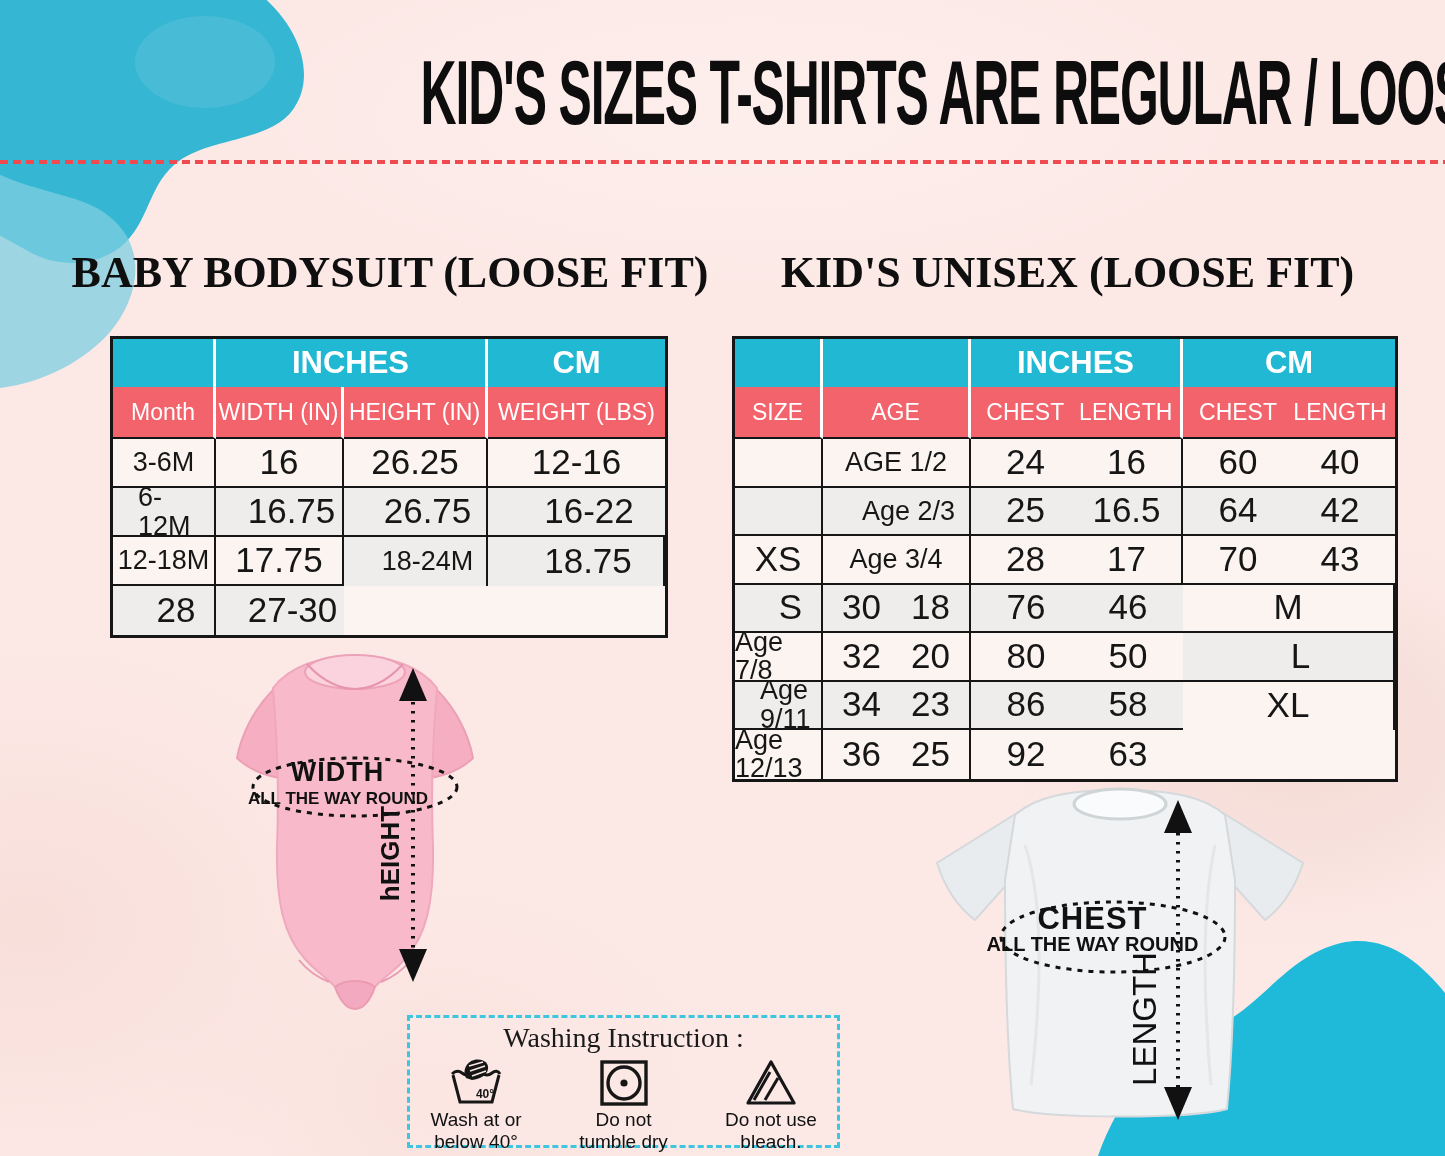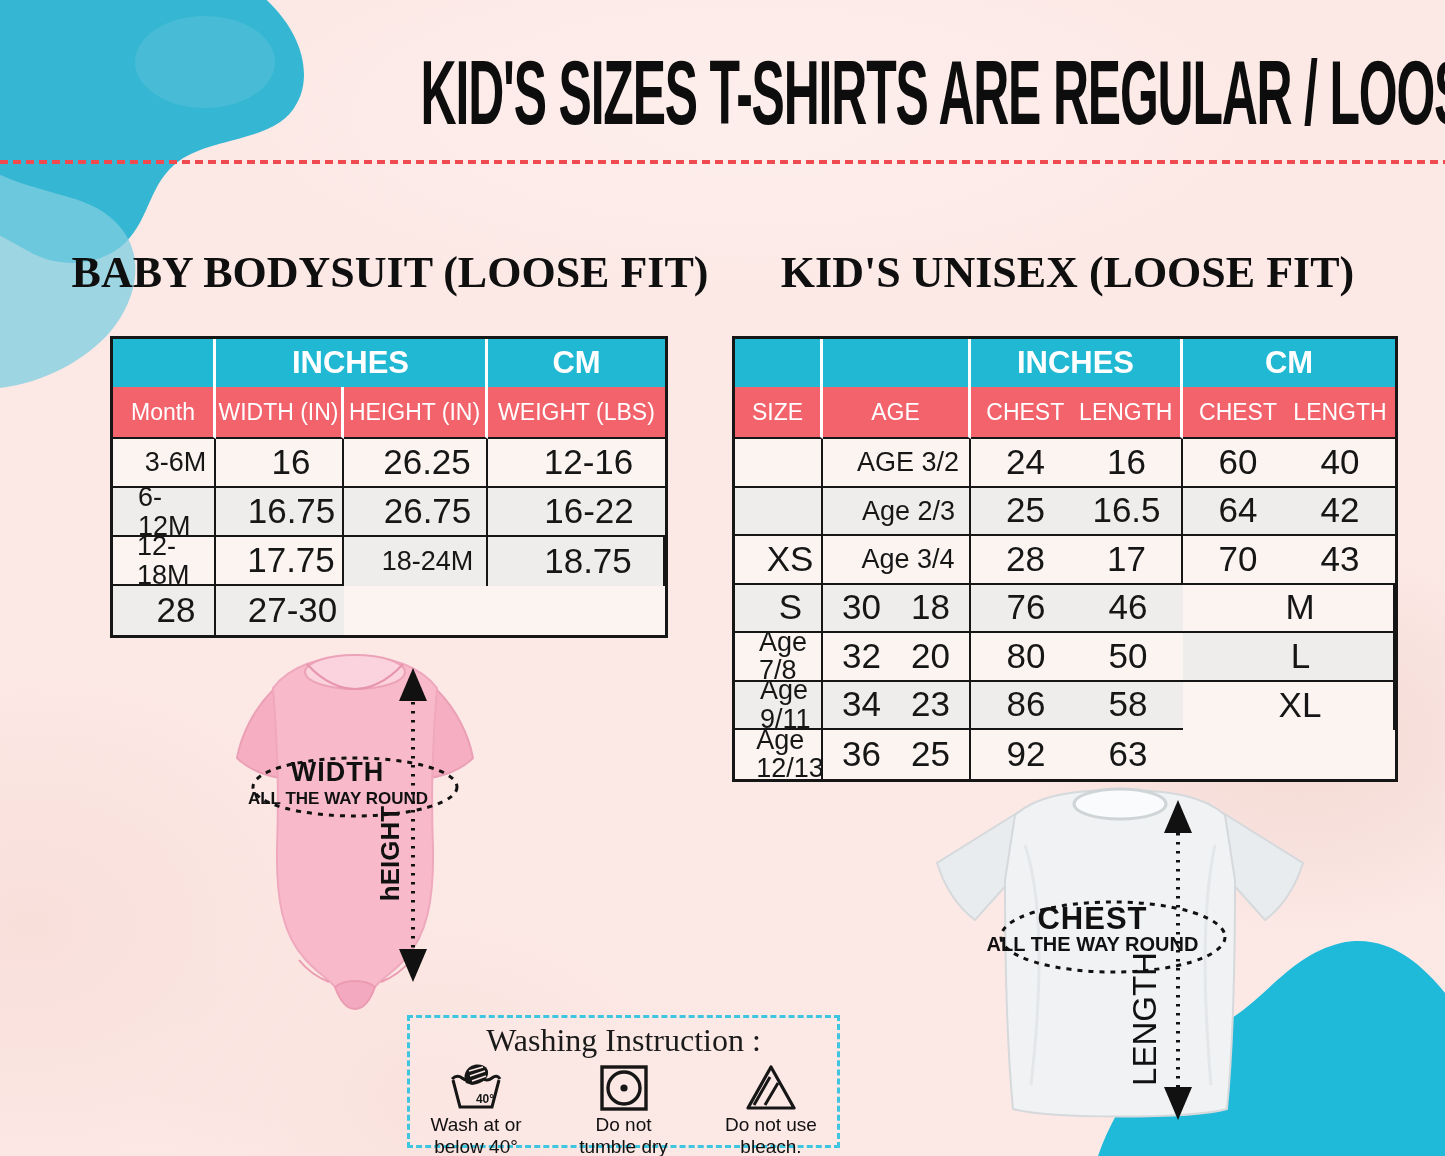--- a/index.html
+++ b/index.html
@@ -38,41 +38,41 @@
   .cell{display:flex;align-items:center;justify-content:center;box-sizing:border-box;
     border-right:2px solid #161616;border-bottom:2px solid #161616;line-height:1.05;}
   .cell.lastcol{border-right:none;}
   .cell.lastrow{border-bottom:none;}
   .teal{background:#20b8d2;color:#fff;font-weight:bold;font-size:31px;
     border-right:3px solid #fff;border-bottom:none;}
   .teal.lastcol{border-right:none;}
   .redh{background:#f2636c;color:#fff;font-weight:normal;font-size:23px;
     border-right:3px solid #fff;border-bottom:2px solid #161616;}
   .redh.lastcol{border-right:none;}
-  .rowA{background:#fbf4f1;padding-left:24px;}
+  .rowA{background:#fbf4f1;}
   .rowB{background:#efedeb;padding-left:25px;}
   .lbl{font-size:27px;}
   .num{font-size:35px;}
   .pair{justify-content:space-around;padding:0 4px;}
   .pair span{flex:1;text-align:center;}
   
   .bodysuit-svg{left:195px;top:648px;width:320px;height:375px;}
   .tshirt-svg{left:905px;top:785px;width:430px;height:350px;}
   .diagram-label{position:absolute;text-align:center;font-weight:bold;color:#111;}
   .width-label{left:240px;top:757px;width:195px;font-size:27px;letter-spacing:1px;}
   .width-sub{left:228px;top:789px;width:220px;font-size:17px;}
   .height-label{left:310px;top:838px;width:160px;font-size:26px;transform:rotate(-90deg);}
   .chest-label{left:995px;top:901px;width:195px;font-size:31px;letter-spacing:1px;}
   .chest-sub{left:975px;top:933px;width:235px;font-size:20px;}
   .length-label{left:1060px;top:1000px;width:170px;font-size:33px;font-weight:normal;transform:rotate(-90deg);}
   
   .wash-box{left:407px;top:1015px;width:433px;height:133px;box-sizing:border-box;
     border:3px dashed #3ec6e0;background:rgba(252,233,230,.55);}
   .wash-title{margin:4px 0 2px 0;text-align:center;font-family:"Liberation Serif",serif;
-    font-size:32px;color:#1a1a1a;}
+    font-size:28px;color:#1a1a1a;}
   .wash-items{display:flex;justify-content:space-between;padding:0 14px;}
   .wash-item{display:flex;flex-direction:column;align-items:center;width:104px;}
   .wash-item svg{width:52px;height:52px;}
   .wash-cap{font-size:19px;text-align:center;line-height:20px;color:#111;margin-top:2px;white-space:nowrap;}
 </style>
 </head>
 <body>
 
 <svg class="bg" viewBox="0 0 1445 1156">
   <path d="M-10,-10 L255,-10 C300,25 314,72 297,103 C278,142 214,136 179,161 C149,183 151,216 126,242 C101,267 58,269 28,251 L-10,230 Z" fill="#35b7d3"></path>
@@ -129,21 +129,21 @@
   <div class="cell redh pair">
     <span>CHEST</span>
     <span>LENGTH</span>
   </div>
   <div class="cell redh pair lastcol">
     <span>CHEST</span>
     <span>LENGTH</span>
   </div>
 
   <div class="cell rowA num"></div>
-  <div class="cell rowA lbl">AGE 3/2</div>
+  <div class="cell rowA lbl">AGE 1/2</div>
   <div class="cell rowA num pair">
     <span>24</span>
     <span>16</span>
   </div>
   <div class="cell rowA num pair lastcol">
     <span>60</span>
     <span>40</span>
   </div>
 
   <div class="cell rowB num"></div>

